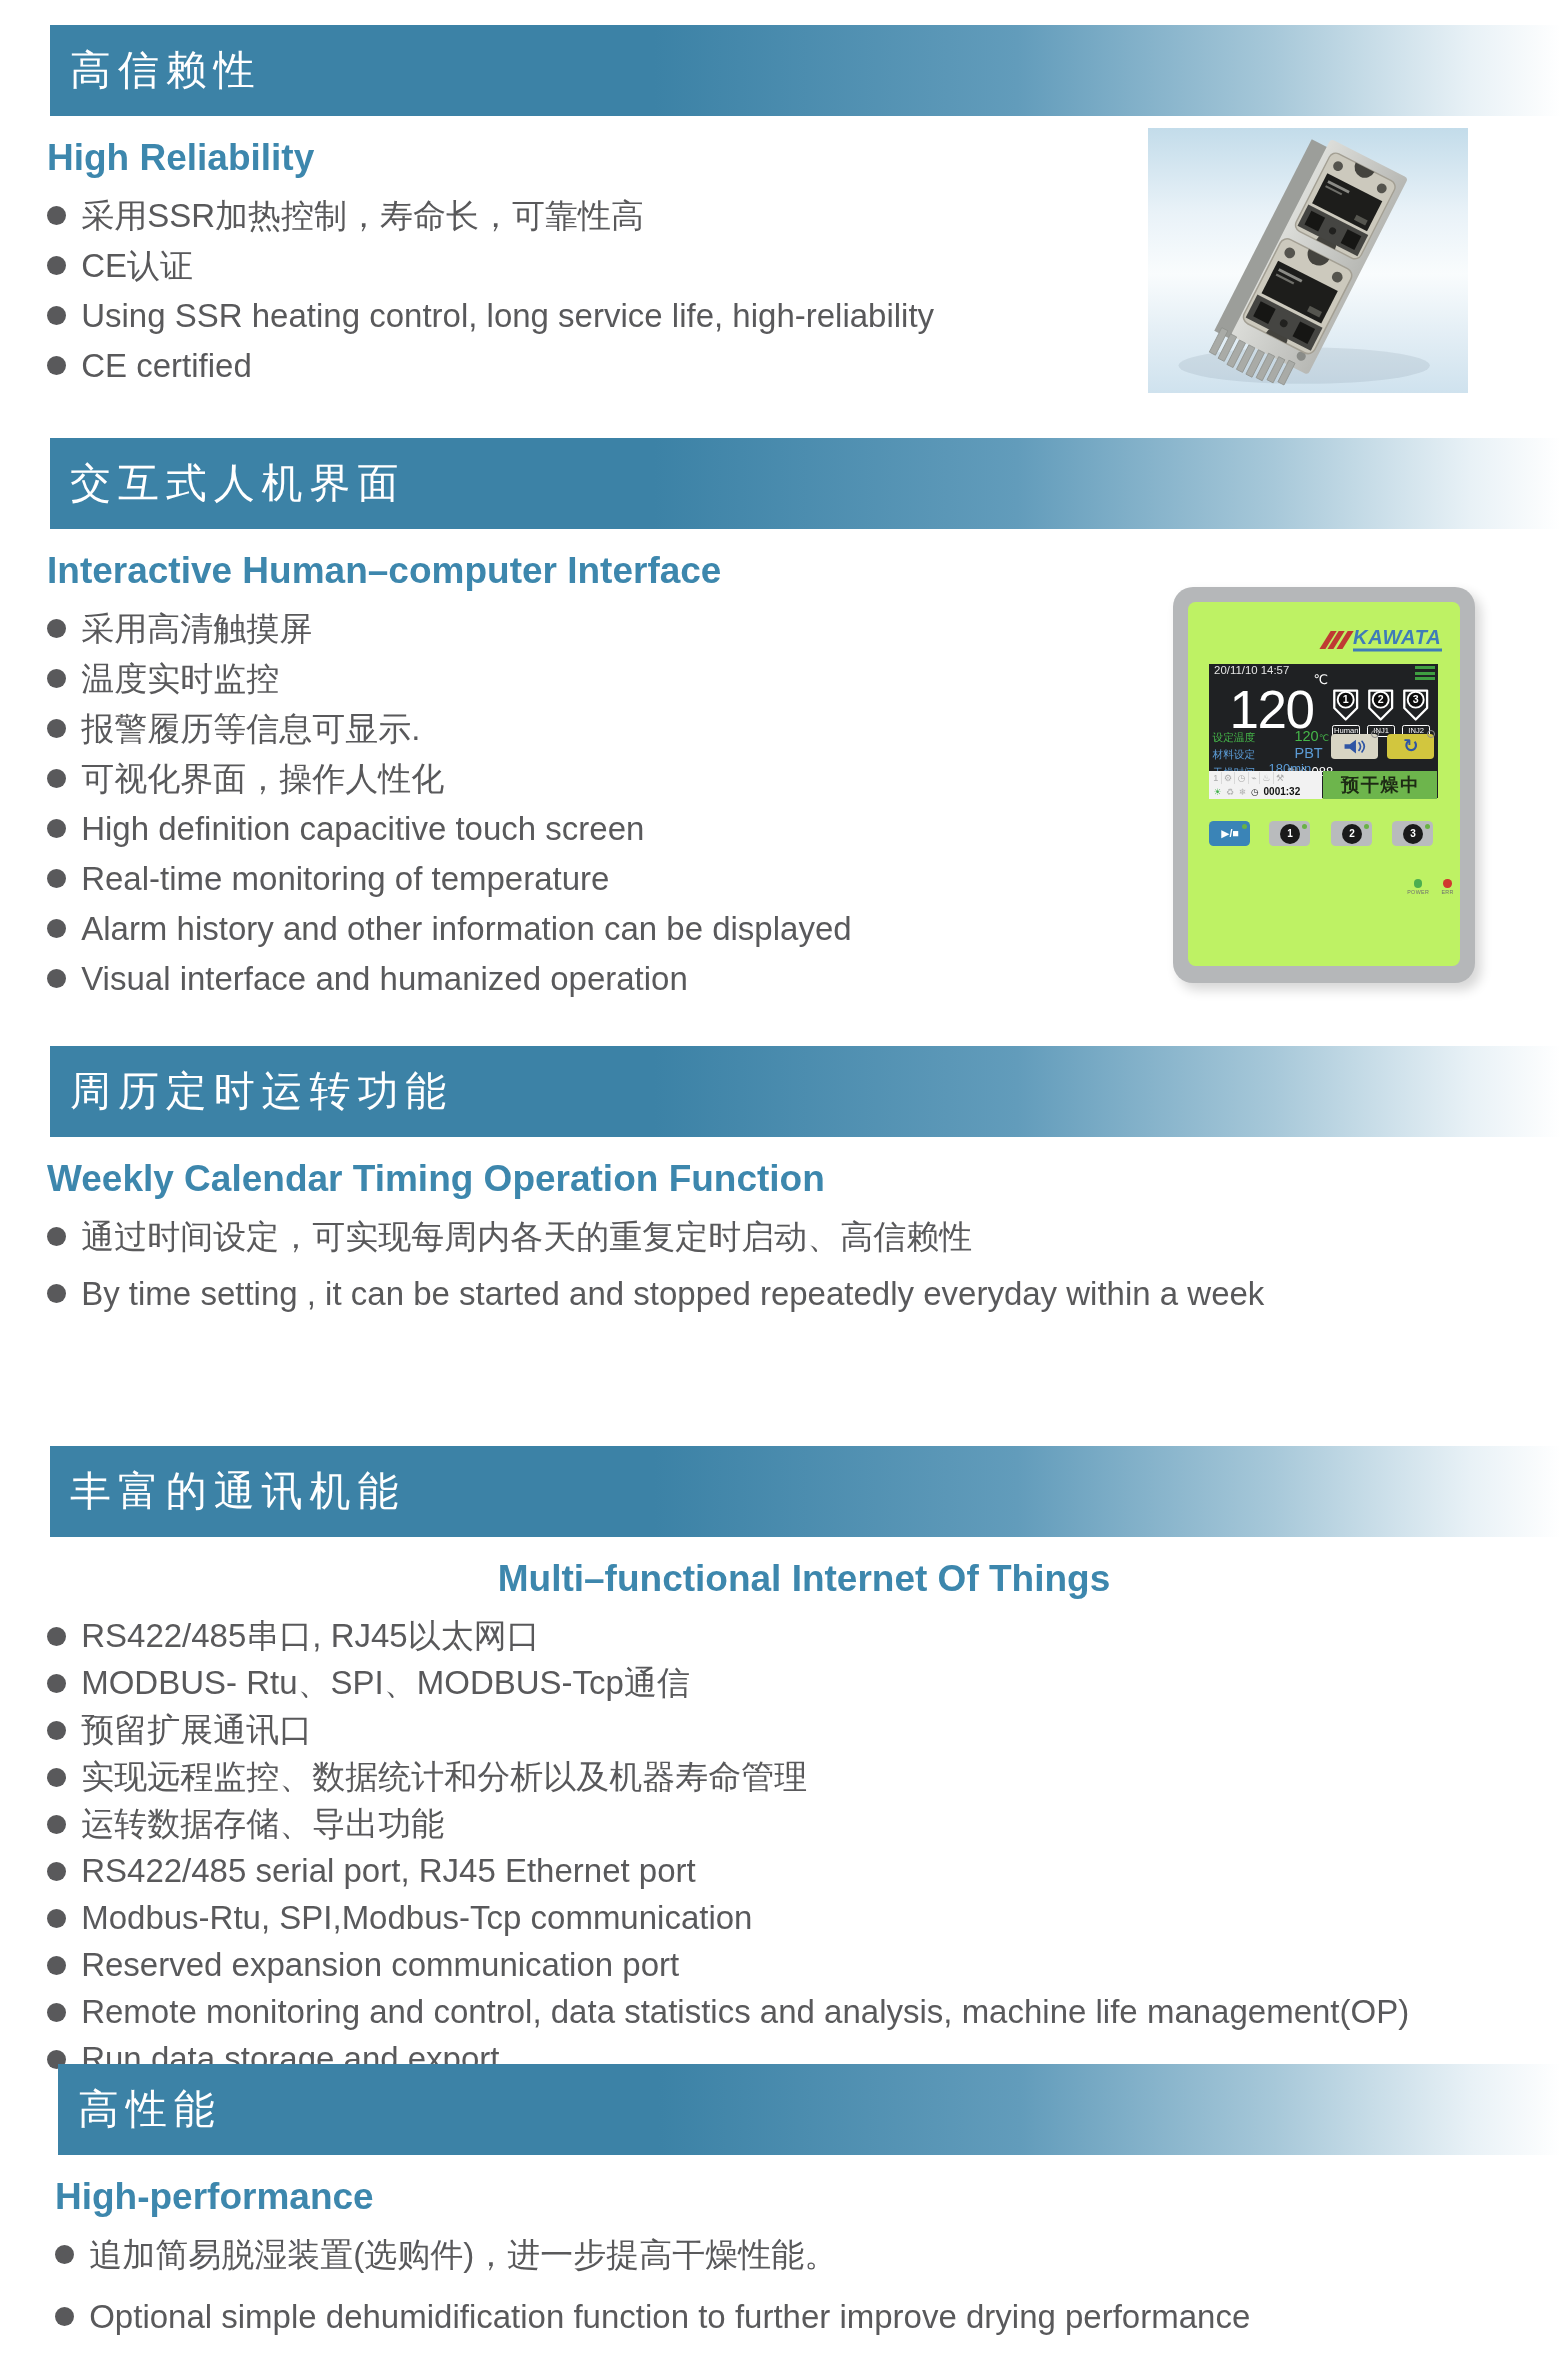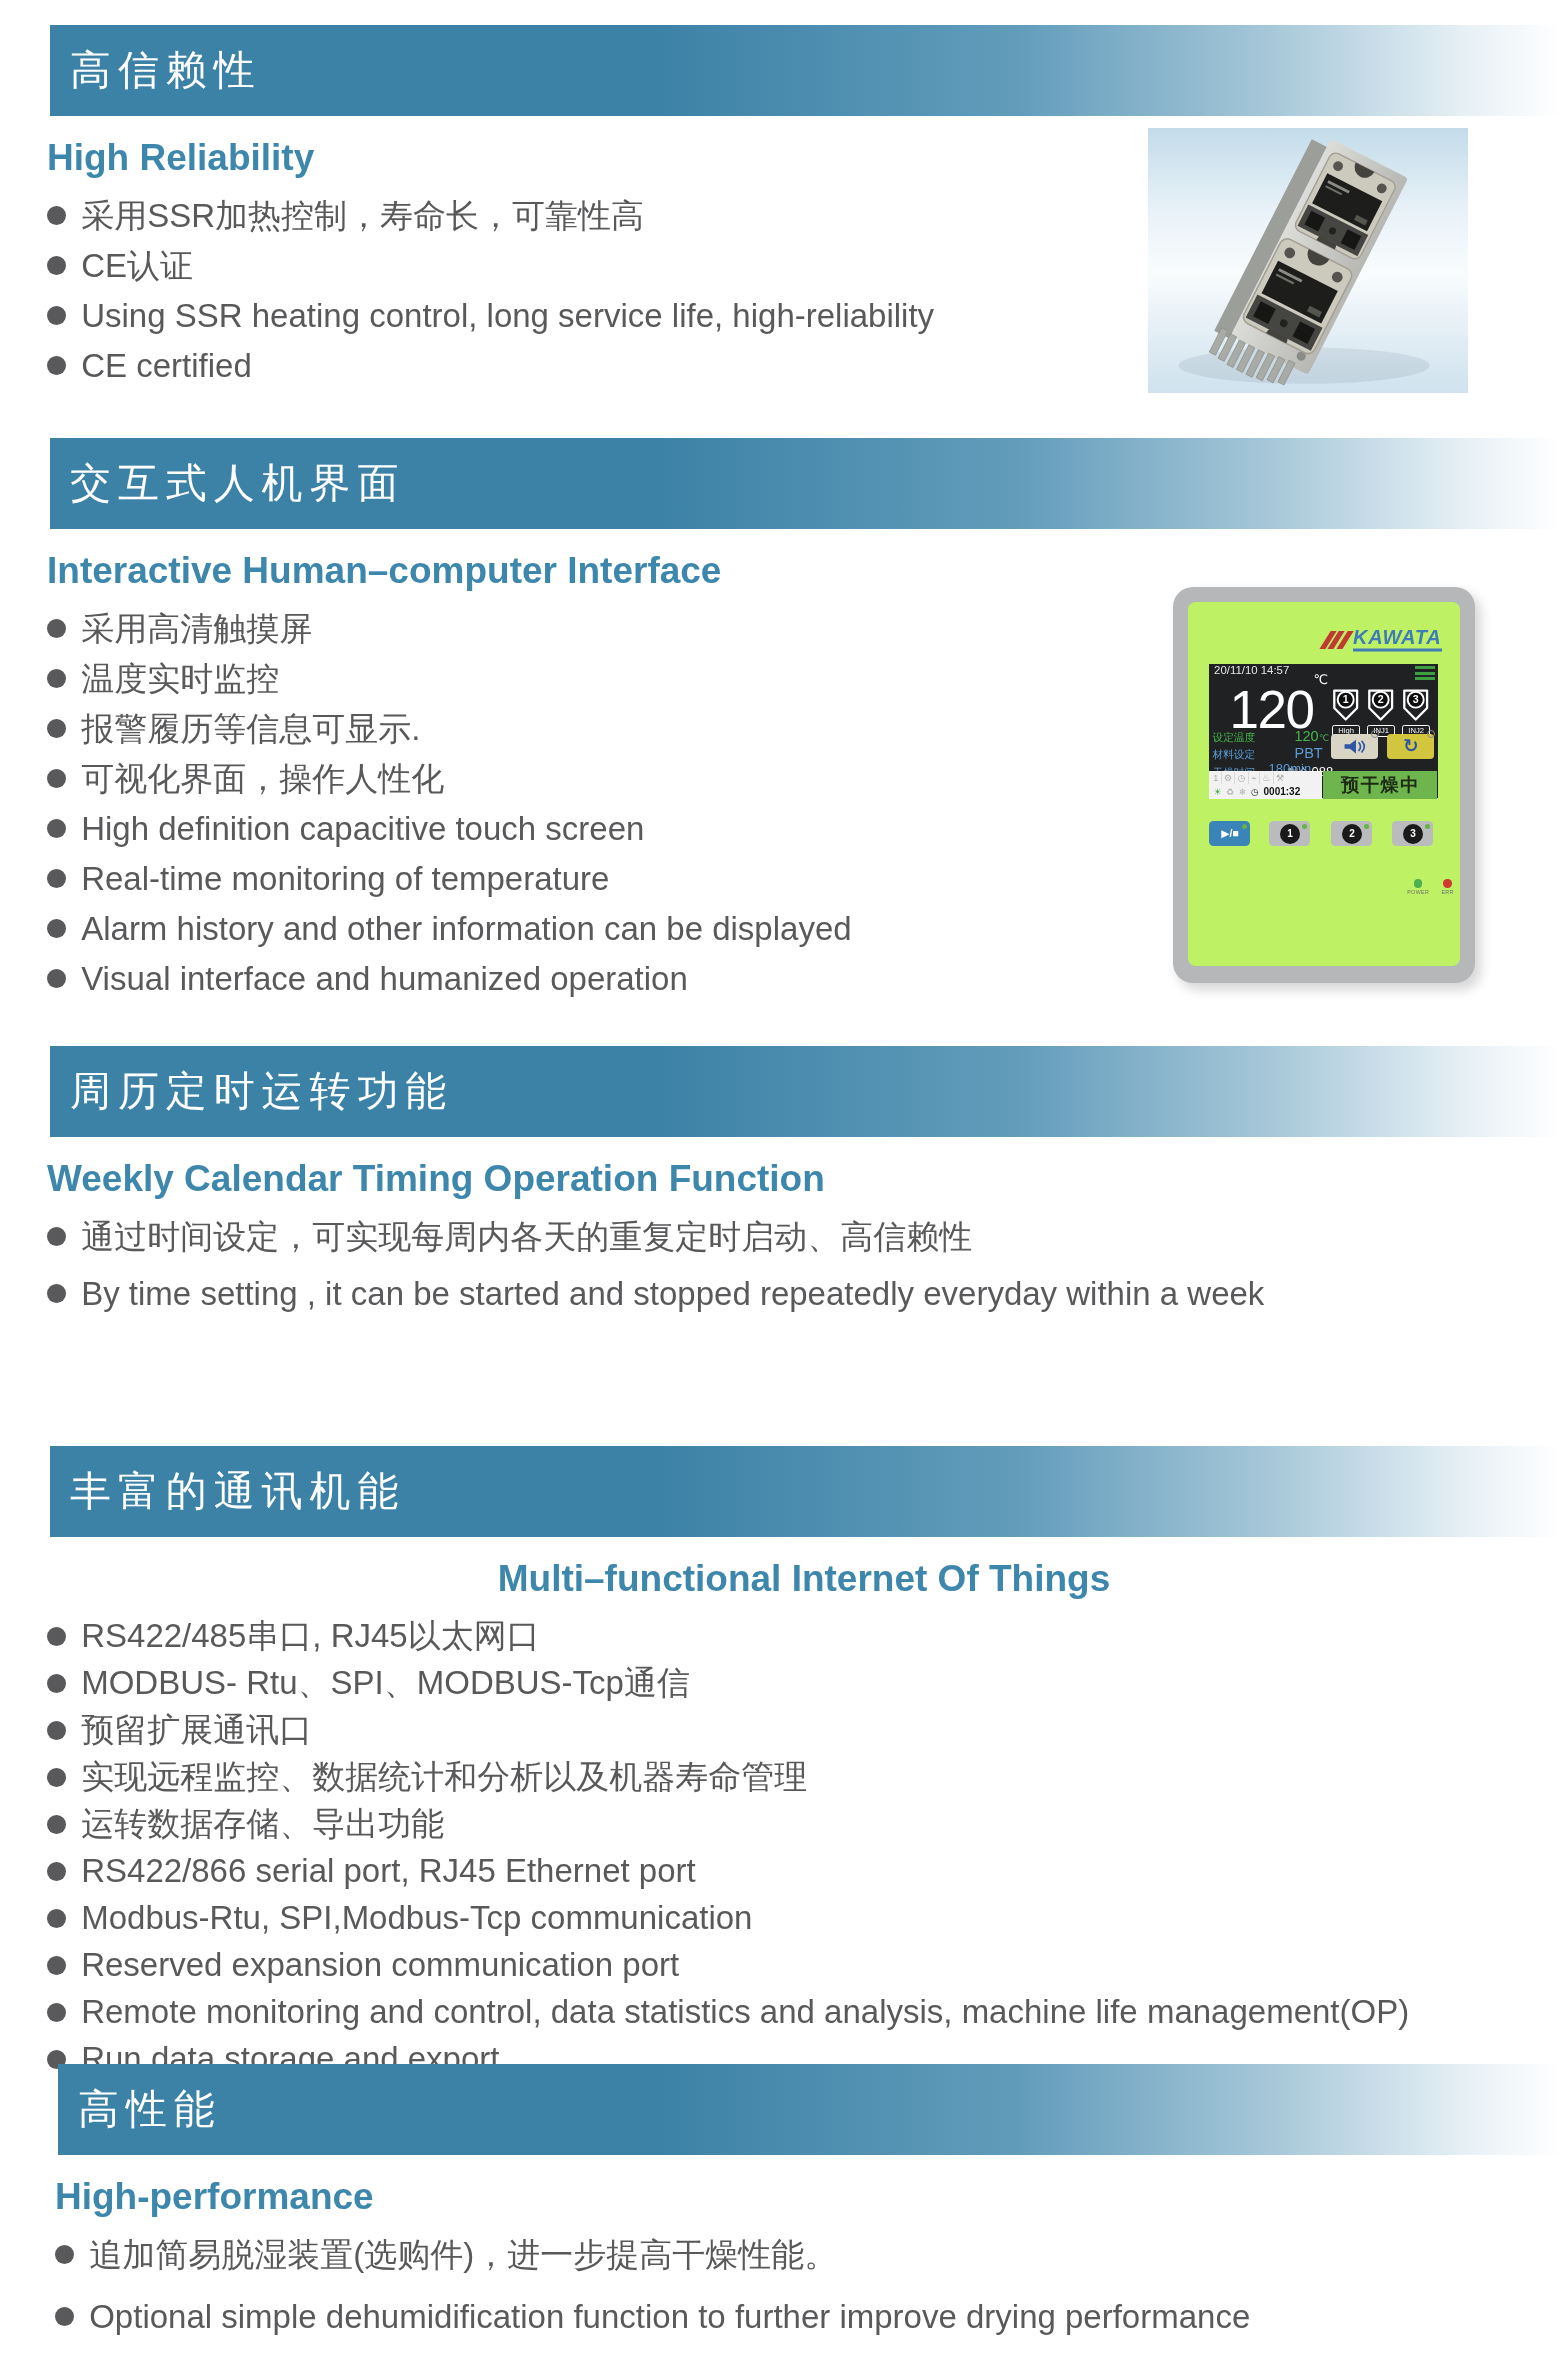--- a/index.html
+++ b/index.html
@@ -245,21 +245,21 @@
 
       <div class="temp"><span>120</span><sup>℃</sup></div>
 
       <div class="ch-row">
         <div class="ch">
           <svg width="27.4" height="32" viewBox="0 0 36 42">
             <path d="M3 2 h30 v23 l-15 15 l-15 -15 z" fill="none" stroke="#ffffff" stroke-width="3" stroke-linejoin="round"></path>
             <circle cx="18" cy="14" r="10.5" fill="#0c0c0c" stroke="#ffffff" stroke-width="2.5"></circle>
             <text x="18" y="19" text-anchor="middle" font-size="14" font-weight="bold" fill="#ffffff">1</text>
           </svg>
-          <div class="ch-label">High</div>
+          <div class="ch-label">Human</div>
         </div>
         <div class="ch">
           <svg width="27.4" height="32" viewBox="0 0 36 42">
             <path d="M3 2 h30 v23 l-15 15 l-15 -15 z" fill="none" stroke="#ffffff" stroke-width="3" stroke-linejoin="round"></path>
             <circle cx="18" cy="14" r="10.5" fill="#0c0c0c" stroke="#ffffff" stroke-width="2.5"></circle>
             <text x="18" y="19" text-anchor="middle" font-size="14" font-weight="bold" fill="#ffffff">2</text>
           </svg>
           <div class="ch-label">INJ1</div>
         </div>
         <div class="ch">
@@ -389,21 +389,21 @@
     <li class="bullet">
         <span class="dot"></span>
         <span>实现远程监控、数据统计和分析以及机器寿命管理</span>
       </li>
     <li class="bullet">
         <span class="dot"></span>
         <span>运转数据存储、导出功能</span>
       </li>
     <li class="bullet">
         <span class="dot"></span>
-        <span>RS422/866 serial port, RJ45 Ethernet port</span>
+        <span>RS422/485 serial port, RJ45 Ethernet port</span>
       </li>
     <li class="bullet">
         <span class="dot"></span>
         <span>Modbus-Rtu, SPI,Modbus-Tcp communication</span>
       </li>
     <li class="bullet">
         <span class="dot"></span>
         <span>Reserved expansion communication port</span>
       </li>
     <li class="bullet">

